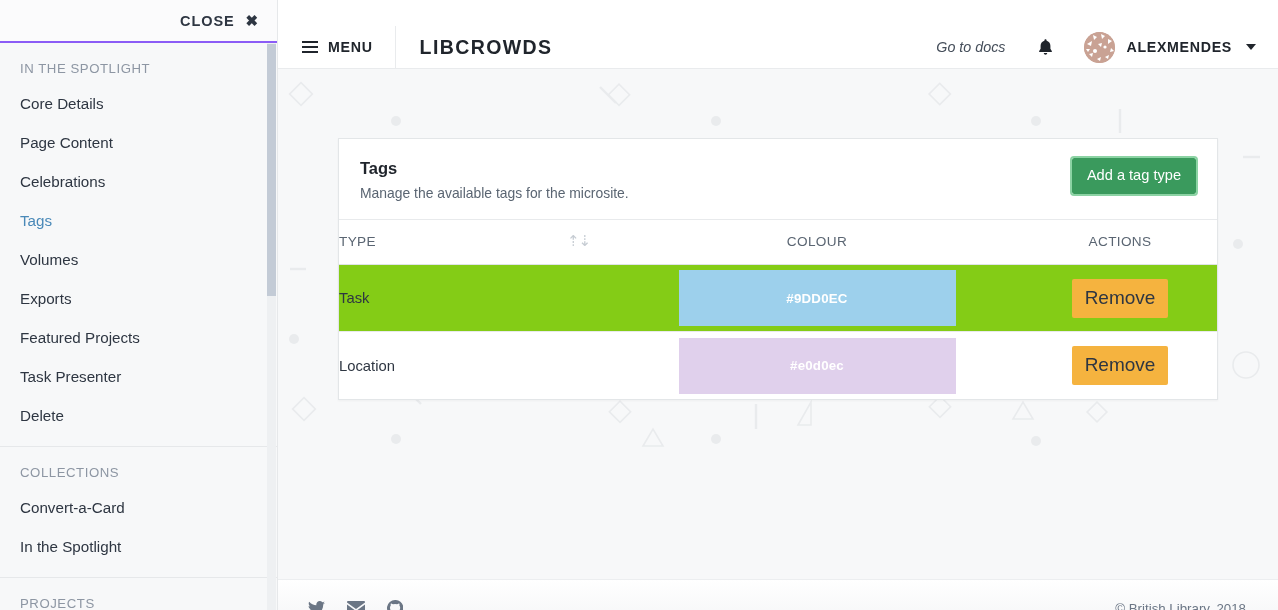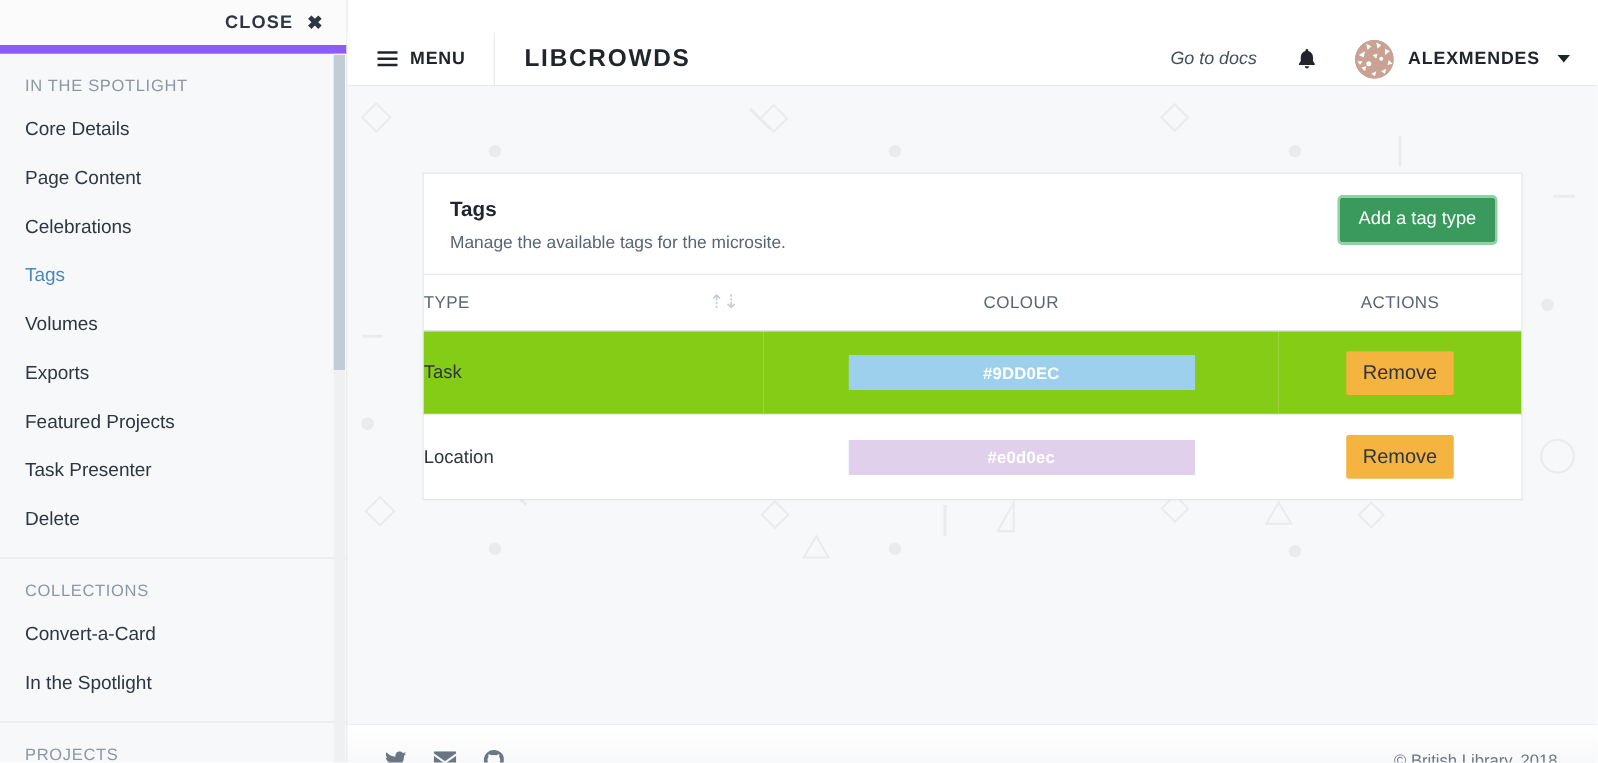--- a/index.html
+++ b/index.html
@@ -18,21 +18,21 @@
   .sidebar {
     width: 278px; height: 610px;
     background: #f7f8f9;
     position: relative;
     flex: 0 0 278px;
     border-right: 1px solid #e6e8ea;
   }
   .sidebar-top {
     height: 43px;
     background: #fbfbfc;
-    border-bottom: 7px solid #8b5cf6;
+    border-bottom: 2px solid #8b5cf6;
     display: flex; align-items: center; justify-content: flex-end;
     padding-right: 18px;
   }
   .close-btn {
     display: flex; align-items: center; gap: 11px;
     font-size: 14.5px; font-weight: 600; letter-spacing: .9px;
     color: #2e3642; cursor: pointer; background: none; border: 0;
     font-family: "Liberation Sans", sans-serif;
   }
   .close-x { font-size: 15px; font-weight: 700; line-height: 1; }
@@ -172,28 +172,28 @@
     padding: 0; height: 67px; vertical-align: middle;
     border-bottom: 1px solid #e8eaec;
   }
   tr.row-odd td { background: #84cc16; }
   tr.row-even td { background: #ffffff; }
   tr:last-child td { border-bottom: none; }
   .cell-type { padding-left: 21px; font-size: 14.8px; color: #2e3642; }
   .cell-colour { text-align: center; }
   .swatch {
     display: inline-flex; align-items: center; justify-content: center;
-    width: 277px; height: 28px;
+    width: 277px; height: 56px;
     font-size: 13.3px; font-weight: 700; color: #ffffff;
     letter-spacing: .2px;
   }
   .cell-actions { text-align: center; }
   .btn-remove {
     background: #f5b33f; color: #2e3642; border: none;
-    font-size: 16px; padding: 8px 13px; cursor: pointer; border-radius: 2px;
+    font-size: 19px; padding: 8px 13px; cursor: pointer; border-radius: 2px;
     font-family: "Liberation Sans", sans-serif; line-height: 1.2;
   }
 
   
   .footer {
     flex: 0 0 57px; height: 57px;
     background: linear-gradient(180deg,#ffffff 0%,#f2f3f5 100%);
     border-top: 1px solid #eceef0;
     display: flex; align-items: center; justify-content: space-between;
     padding: 0 32px 0 30px;

